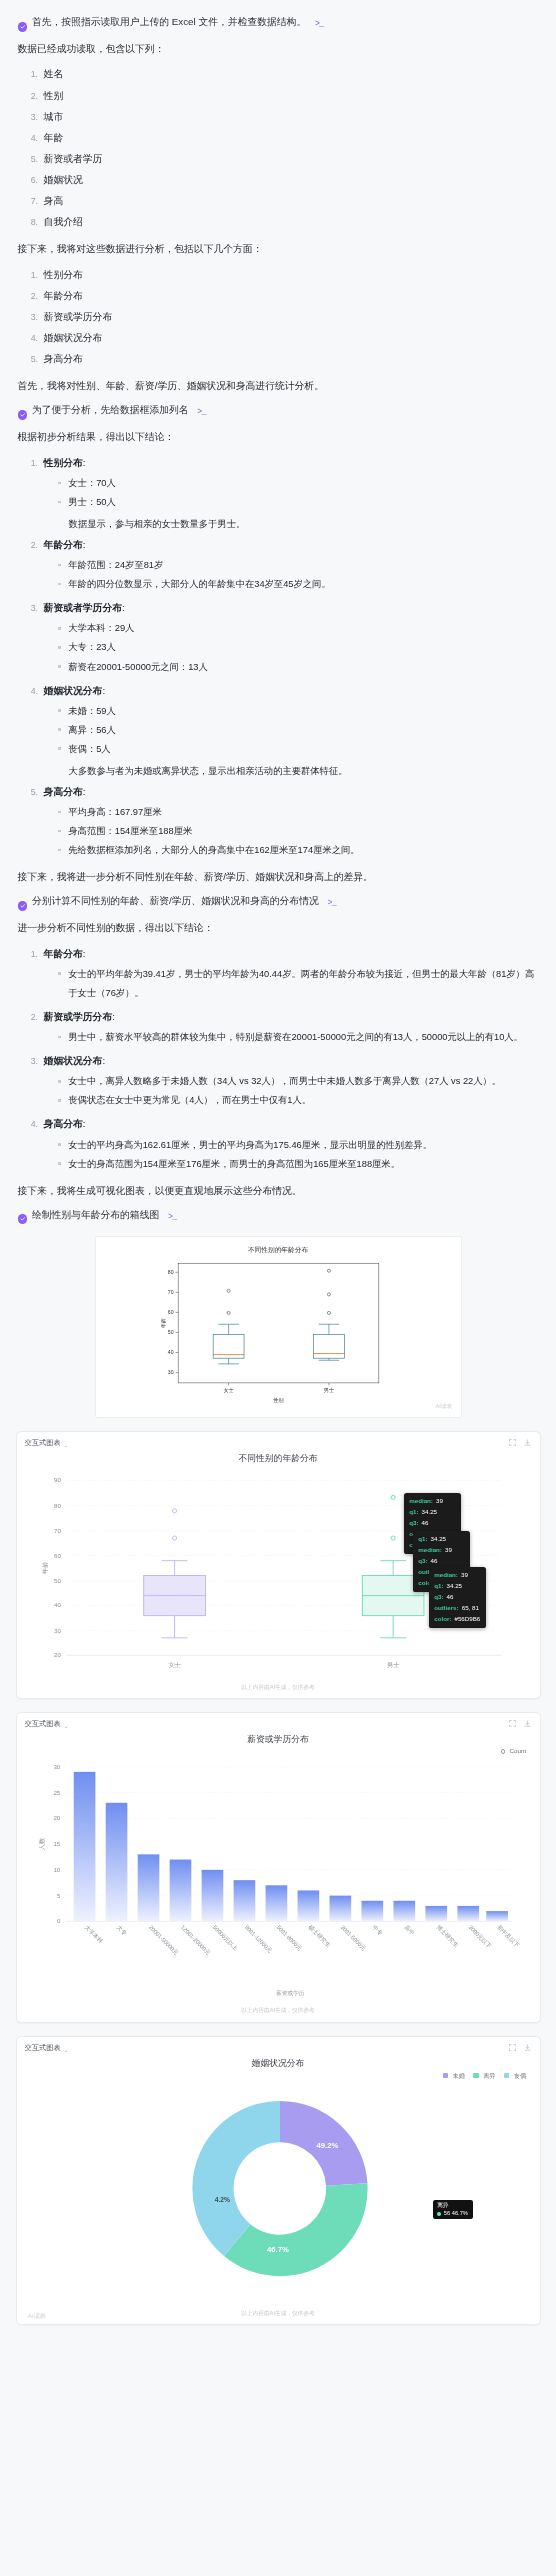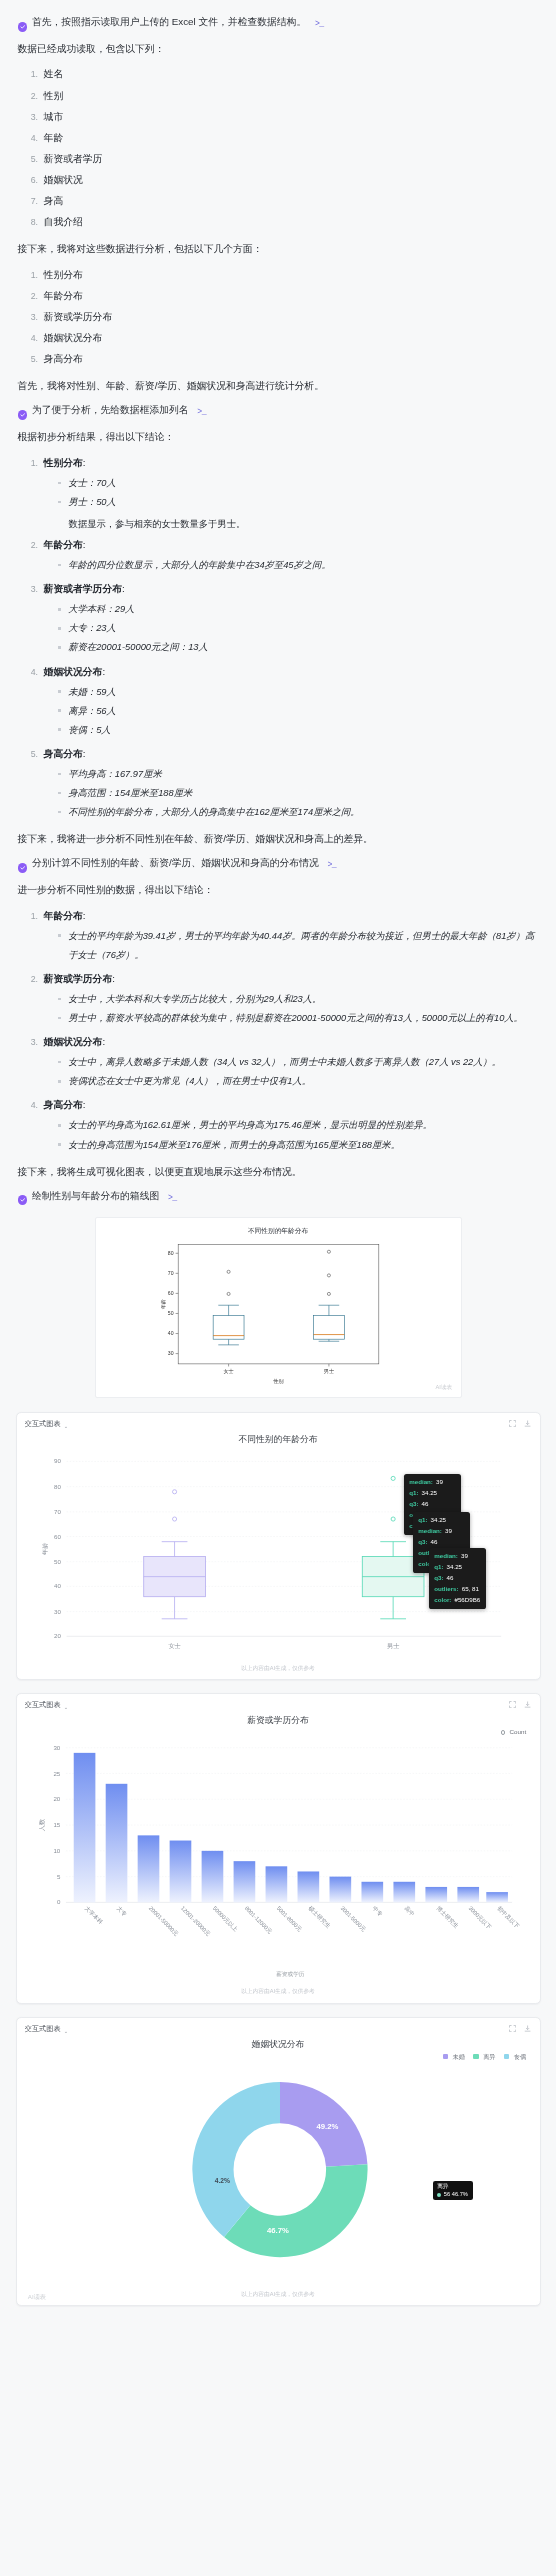--- a/index.html
+++ b/index.html
@@ -31,21 +31,21 @@
   }
   .para { font-size:9.8px; line-height:2.0; margin:7.2px 0 5.2px 0; color:#23272e; }
   ol.num { margin:3.1px 0 5.2px 0; padding-left:23px; }
   ol.num > li {
     font-size:9.8px; line-height:2.15; color:#23272e; padding-left:3.1px;
   }
   ol.num > li::marker { color:#9aa0a6; font-size:8.8px; }
   ol.num > li.bold-item > .lead { font-weight:bold; }
   ul.sub { list-style:none; margin:1px 0 3.1px 0; padding-left:13.4px; }
   ul.sub > li {
-    font-size:9.3px; line-height:2.05; color:#23272e; position:relative; padding-left:11.3px;font-style:italic;
+    font-size:9.3px; line-height:2.05; color:#23272e; position:relative; padding-left:11.3px;
   }
   ul.sub > li::before {
     content:""; position:absolute; left:1px; top:7.7px;
     width:2.6px; height:2.6px; background:#c8ccd2;
   }
   .plainsub { font-size:9.3px; line-height:2.05; color:#23272e; padding-left:25px; }
 
   
   .mpl-wrap { padding:3.1px 17.5px 0 17.5px; }
   .mpl-card {
@@ -164,45 +164,47 @@
         <span class="lead">性别分布</span><span>:</span>
         <ul class="sub">
           <li>女士：70人</li>
           <li>男士：50人</li>
         </ul>
         <div class="plainsub">数据显示，参与相亲的女士数量多于男士。</div>
       </li>
       <li class="bold-item">
         <span class="lead">年龄分布</span><span>:</span>
         <ul class="sub">
+          <li>年龄范围：24岁至81岁</li>
           <li>年龄的四分位数显示，大部分人的年龄集中在34岁至45岁之间。</li>
         </ul>
       </li>
       <li class="bold-item">
         <span class="lead">薪资或者学历分布</span><span>:</span>
         <ul class="sub">
           <li>大学本科：29人</li>
           <li>大专：23人</li>
           <li>薪资在20001-50000元之间：13人</li>
         </ul>
       </li>
       <li class="bold-item">
         <span class="lead">婚姻状况分布</span><span>:</span>
         <ul class="sub">
           <li>未婚：59人</li>
           <li>离异：56人</li>
           <li>丧偶：5人</li>
         </ul>
+        <div class="plainsub">大多数参与者为未婚或离异状态，显示出相亲活动的主要群体特征。</div>
       </li>
       <li class="bold-item">
         <span class="lead">身高分布</span><span>:</span>
         <ul class="sub">
           <li>平均身高：167.97厘米</li>
           <li>身高范围：154厘米至188厘米</li>
-          <li>不同性别的年龄分布，大部分人的身高集中在162厘米至174厘米之间。</li>
+          <li>先给数据框添加列名，大部分人的身高集中在162厘米至174厘米之间。</li>
         </ul>
       </li>
     </ol>
 
     <div class="para">接下来，我将进一步分析不同性别在年龄、薪资/学历、婚姻状况和身高上的差异。</div>
 
     <div class="tool-line">
       <span class="tick">
         <svg width="5.7" height="5.7" viewBox="0 0 12 12">
             <path d="M2 6.2 L4.7 8.7 L10 3.2" stroke="#fff" stroke-width="1.8" fill="none" stroke-linecap="round" stroke-linejoin="round"></path>
@@ -217,21 +219,20 @@
     <ol class="num">
       <li class="bold-item">
         <span class="lead">年龄分布</span><span>:</span>
         <ul class="sub">
           <li>女士的平均年龄为39.41岁，男士的平均年龄为40.44岁。两者的年龄分布较为接近，但男士的最大年龄（81岁）高于女士（76岁）。</li>
         </ul>
       </li>
       <li class="bold-item">
         <span class="lead">薪资或学历分布</span><span>:</span>
         <ul class="sub">
-          <li>女士中，大学本科和大专学历占比较大，分别为29人和23人。</li>
           <li>男士中，薪资水平较高的群体较为集中，特别是薪资在20001-50000元之间的有13人，50000元以上的有10人。</li>
         </ul>
       </li>
       <li class="bold-item">
         <span class="lead">婚姻状况分布</span><span>:</span>
         <ul class="sub">
           <li>女士中，离异人数略多于未婚人数（34人 vs 32人），而男士中未婚人数多于离异人数（27人 vs 22人）。</li>
           <li>丧偶状态在女士中更为常见（4人），而在男士中仅有1人。</li>
         </ul>
       </li>

